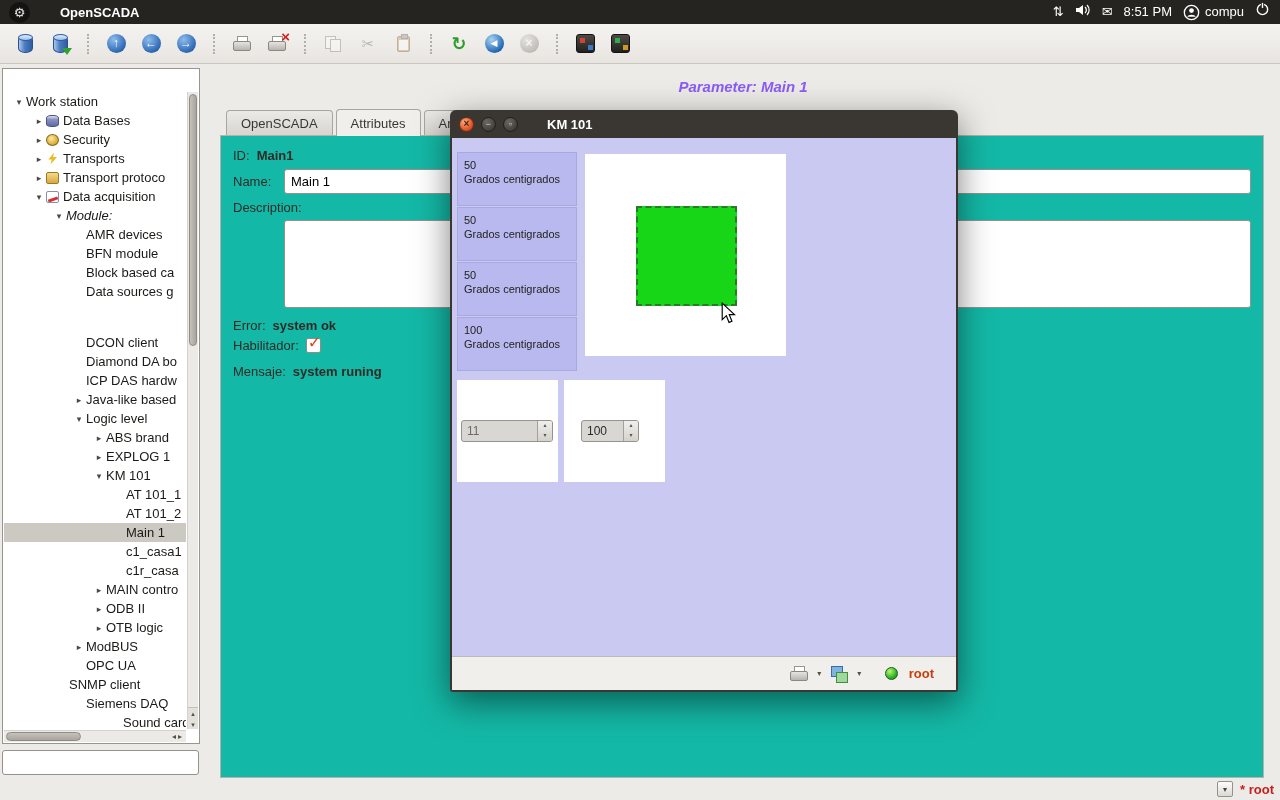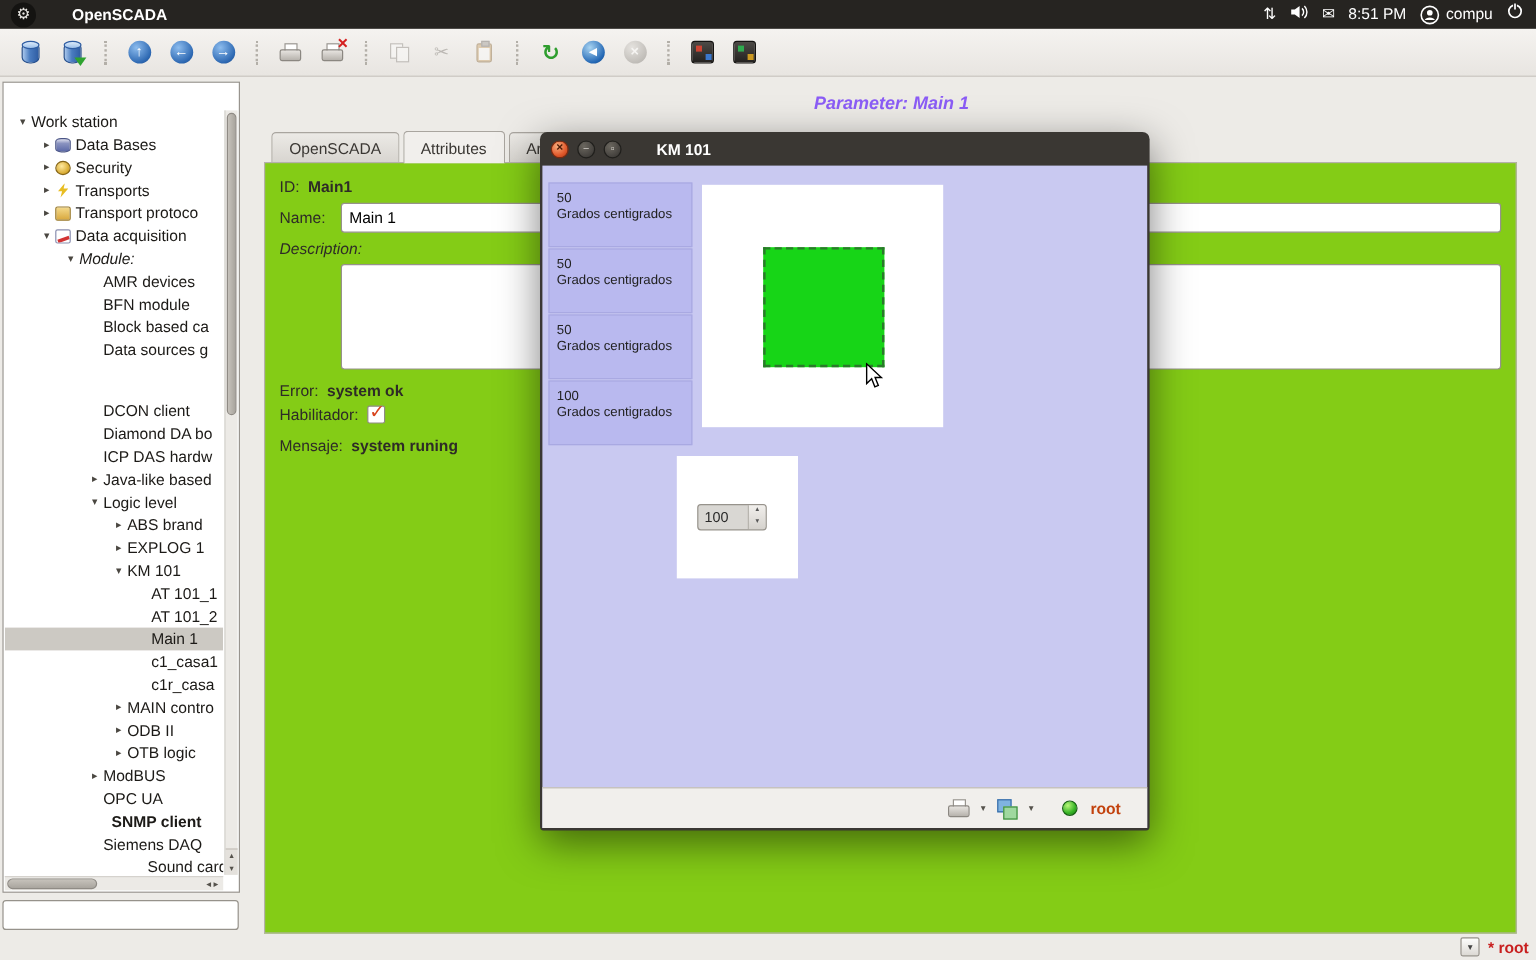--- a/index.html
+++ b/index.html
@@ -84,28 +84,28 @@
 
   
   #main { position:absolute; left:206px; top:64px; right:0; bottom:0; }
   #page-title { position:absolute; top:14px; left:0; right:0; text-align:center; font-size:15px; font-weight:bold;
                 font-style:italic; color:#8b5cf6; }
   #tabs { position:absolute; left:20px; top:44px; display:flex; align-items:flex-end; height:27px; z-index:2; }
   .tab { height:25px; padding:0 14px; line-height:25px; font-size:13px; color:#3a3733;
          background:linear-gradient(#eceae6,#d8d5d0); border:1px solid #a9a59f; border-bottom:none;
          border-radius:4px 4px 0 0; margin-right:3px; }
   .tab.active { height:27px; line-height:27px; background:#f1efec; margin-bottom:-1px; }
-  #pane { position:absolute; left:14px; right:16px; top:71px; bottom:22px; border:1px solid #b5b1ab; background:#84cc16; }
+  #pane { position:absolute; left:14px; right:16px; top:71px; bottom:22px; border:1px solid #b5b1ab; background:#14b8a6; }
   .frow { position:absolute; display:flex; align-items:center; gap:7px; font-size:13px; }
   .bv { font-weight:bold; }
   #row-id { left:12px; top:12px; }
   #name-label { position:absolute; left:12px; top:38px; font-size:13px; }
   #name-input { position:absolute; left:63px; top:33px; right:12px; height:25px; border:1px solid #96928b;
                 border-radius:3px; background:#fff; font-size:13px; padding:0 6px; font-family:inherit; }
-  #desc-label { position:absolute; left:12px; top:64px; font-size:13px;font-style:italic; }
+  #desc-label { position:absolute; left:12px; top:64px; font-size:13px; }
   #desc-input { position:absolute; left:63px; right:12px; top:84px; height:88px; border:1px solid #96928b;
                 border-radius:3px; background:#fff; font-size:13px; padding:4px 6px; resize:none; font-family:inherit; }
   #row-error { left:12px; top:182px; }
   #row-enable { left:12px; top:202px; }
   #row-message { left:12px; top:228px; }
   .cb { width:15px; height:15px; background:#fff; border:1px solid #8f8b85; border-radius:2px; position:relative; }
   .cb.checked::after { content:"✓"; position:absolute; left:1px; top:-6px; font-size:16px; font-weight:bold; color:#d8431c; }
   #corner-status { position:absolute; right:6px; bottom:3px; display:flex; align-items:center; gap:7px; z-index:10; }
   .corner-combo { width:16px; height:16px; border:1px solid #96928b; background:linear-gradient(#fdfdfc,#dcd9d4);
                   border-radius:2px; font-size:8px; display:flex; align-items:center; justify-content:center; color:#444; }
@@ -344,21 +344,21 @@
         <span class="arrow">▸</span>
         <span class="tlabel">OTB logic</span>
       </div>
       <div class="trow" style="padding-left: 68px;">
         <span class="arrow">▸</span>
         <span class="tlabel">ModBUS</span>
       </div>
       <div class="trow" style="padding-left: 82px;">
         <span class="tlabel">OPC UA</span>
       </div>
-      <div class="trow" style="padding-left: 89px; font-weight: bold;">
+      <div class="trow" style="padding-left: 65px;">
         <span class="tlabel">SNMP client</span>
       </div>
       <div class="trow" style="padding-left: 82px;">
         <span class="tlabel">Siemens DAQ</span>
       </div>
       <div class="trow" style="padding-left: 119px;">
         <span class="tlabel">Sound card</span>
       </div>
       <div class="trow" style="padding-left: 82px; margin-top: 28px;">
         <span class="ti ti-system"></span>
@@ -438,20 +438,29 @@
             <div class="cu">Grados centigrados</div>
           </div>
           <div class="cell">
             <div class="cv">100</div>
             <div class="cu">Grados centigrados</div>
           </div>
         </div>
       <div class="canvas-panel">
         <div class="green-rect"></div>
       </div>
+      <div class="spin-panel p1">
+        <div class="spinbox">
+          <span class="spin-val">11</span>
+          <span class="spin-btns">
+              <span>▴</span>
+              <span>▾</span>
+            </span>
+        </div>
+      </div>
       <div class="spin-panel p2">
         <div class="spinbox">
           <span class="spin-val">100</span>
           <span class="spin-btns">
               <span>▴</span>
               <span>▾</span>
             </span>
         </div>
       </div>
       <span class="cursor">

